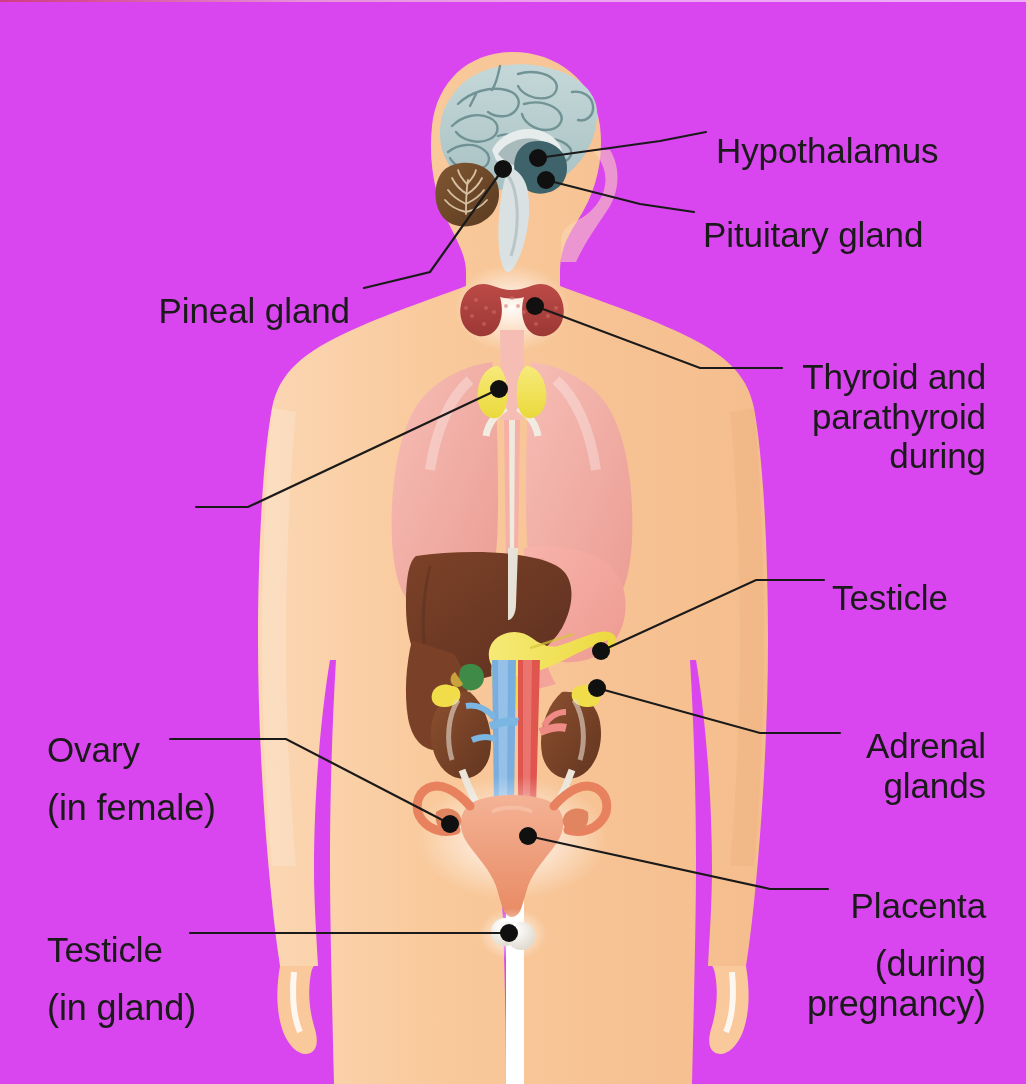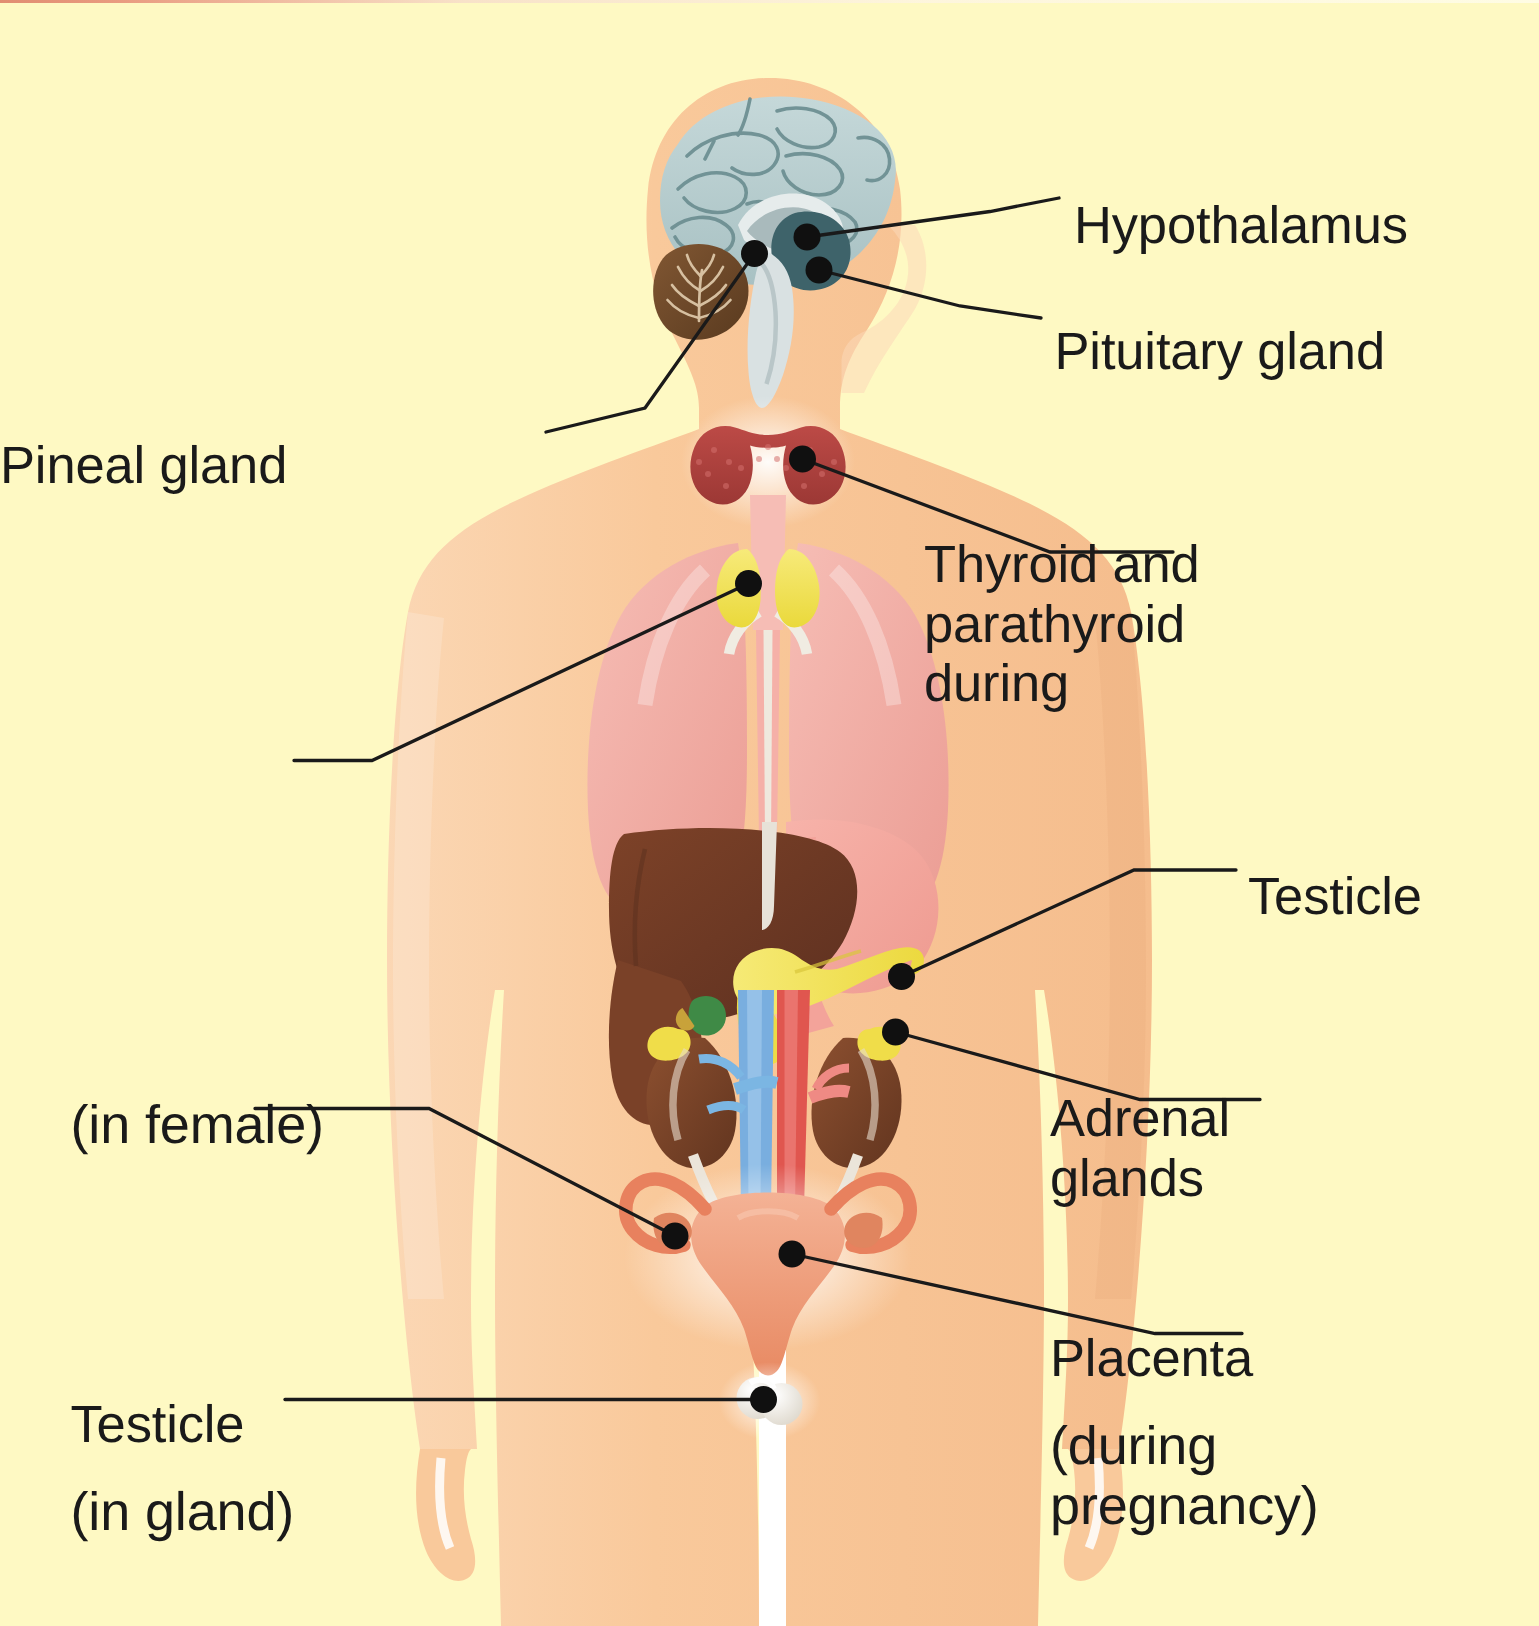--- a/index.html
+++ b/index.html
@@ -5,39 +5,39 @@
 <style>
   html,body{margin:0;padding:0;background:#ffffff;}
   body{
     font-family:"Liberation Sans","DejaVu Sans",sans-serif;
     -webkit-font-smoothing:antialiased;
   }
   #stage{
     position:relative;
     width:1026px;
     height:1084px;
-    background:#fef9c3;
+    background:#d946ef;
     overflow:hidden;
   }
   #topline{
     position:absolute;left:0;top:0;width:1026px;height:2px;
     background:linear-gradient(90deg,#c9352f 0%,#d8504a 8%,#f3cfcd 30%,#fdf3f2 60%,#ffffff 100%);
     opacity:.55;
   }
   #svgroot{position:absolute;left:0;top:0;width:1026px;height:1084px;}
   .lbl{
     position:absolute;
     color:#1a1a1a;
     line-height:1.13;
     white-space:pre-line;
     letter-spacing:-0.1px;
   }
   .lbl .main{font-size:35px;display:block;}
   .lbl .sub{font-size:36px;display:block;}
-  .lbl.r{text-align:left;}
+  .lbl.r{text-align:right;}
   .lbl.l{text-align:left;}
 </style>
 </head>
 <body>
 
 <div id="stage">
 
   <div id="topline"></div>
 
   <svg id="svgroot" viewBox="0 0 1026 1084">
@@ -409,20 +409,21 @@
   <div class="lbl l" style="left:832px;top:560px;">
     <span class="main">Testicle</span>
   </div>
 
   <div class="lbl r" style="left:700px;top:708px;width:286px;">
     <span class="main">Adrenal
 glands</span>
   </div>
 
   <div class="lbl l" style="left:47px;top:712px;">
+    <span class="main">Ovary</span>
     <span class="sub">(in female)</span>
   </div>
 
   <div class="lbl r" style="left:700px;top:868px;width:286px;">
     <span class="main">Placenta</span>
     <span class="sub">(during
 pregnancy)</span>
   </div>
 
   <div class="lbl l" style="left:47px;top:912px;">

